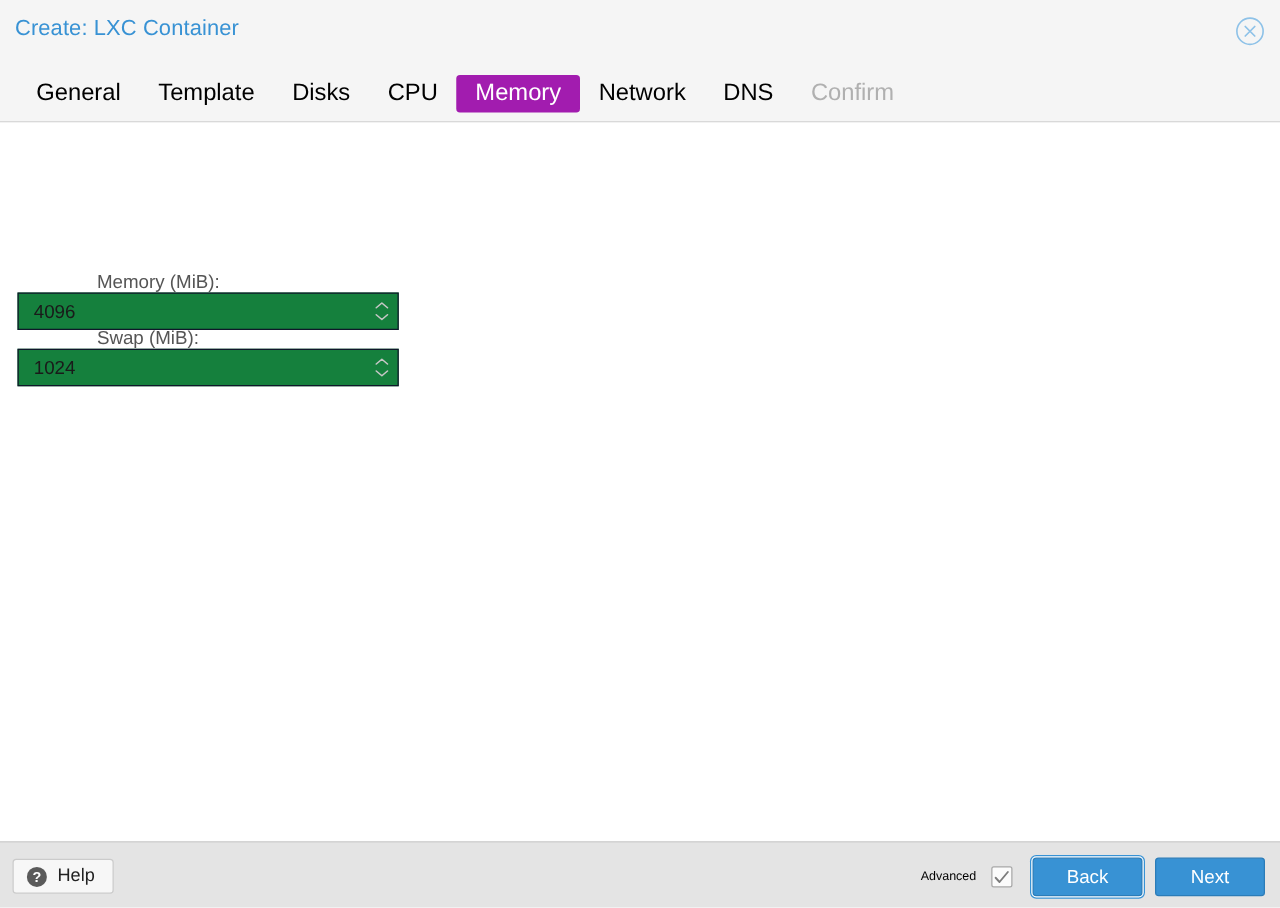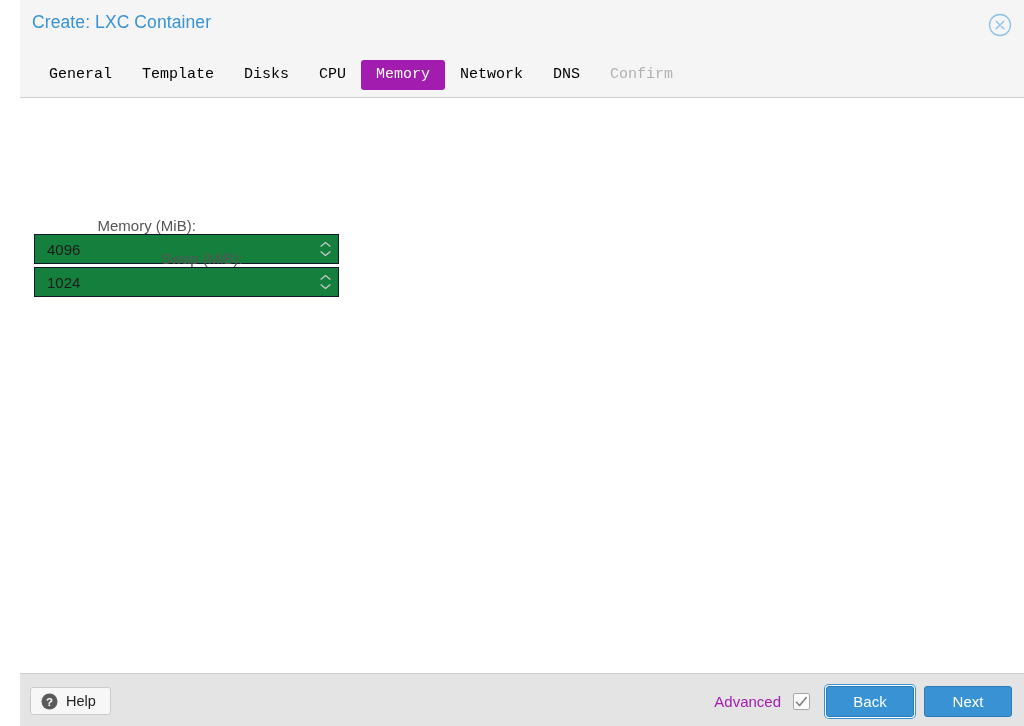--- a/index.html
+++ b/index.html
@@ -16,21 +16,20 @@
   }
 
   .dialog {
     position: relative;
     width: 1024px;
     height: 726px;
     background: #ffffff;
     display: flex;
     flex-direction: column;
     box-sizing: border-box;
-    padding-left: 20px;
   }
 
   
   .header {
     position: relative;
     background: #f5f5f5;
     border-bottom: 1px solid #d0d0d0;
     height: 98px;
     box-sizing: border-box;
     flex: 0 0 auto;
@@ -59,28 +58,27 @@
   
   .tabbar {
     position: absolute;
     left: 14px;
     top: 60px;
     display: flex;
     align-items: center;
     gap: 0px;
   }
   .tab {
-    font-size: 15px;
+    font-size: 19px;
     color: #000000;
     padding: 6px 15px;
     border-radius: 3px;
     cursor: pointer;
     white-space: nowrap;
     line-height: 18px;
-    font-family: Liberation Mono, monospace;
   }
   .tab.active {
     background: #a21caf;
     color: #ffffff;
   }
   .tab.disabled {
     color: #b0b0b0;
     cursor: default;
   }
 
@@ -92,21 +90,21 @@
   }
 
   .form-row {
     position: absolute;
     display: flex;
     align-items: center;
     left: 14px;
     flex-direction: column;
   }
   .form-row.row-0 { top: 119px; }
-  .form-row.row-1 { top: 152px; align-items: flex-end; }
+  .form-row.row-1 { top: 164px; }
 
   .field-label {
     width: 178px;
     font-size: 15px;
     color: #555555;
     white-space: nowrap;
   }
 
   .spinner {
     position: relative;
@@ -172,22 +170,22 @@
   .footer-right {
     position: absolute;
     right: 12px;
     top: 12px;
     display: flex;
     align-items: center;
     gap: 10px;
   }
 
   .advanced-label {
-    font-size: 15px;
-    color: #a21caf;
+    font-size: 10px;
+    color: #000000;
     white-space: nowrap;
   }
 
   .checkbox {
     width: 17px;
     height: 17px;
     border: 1px solid #a8a8a8;
     background: #fbfbfb;
     border-radius: 2px;
     box-sizing: border-box;

